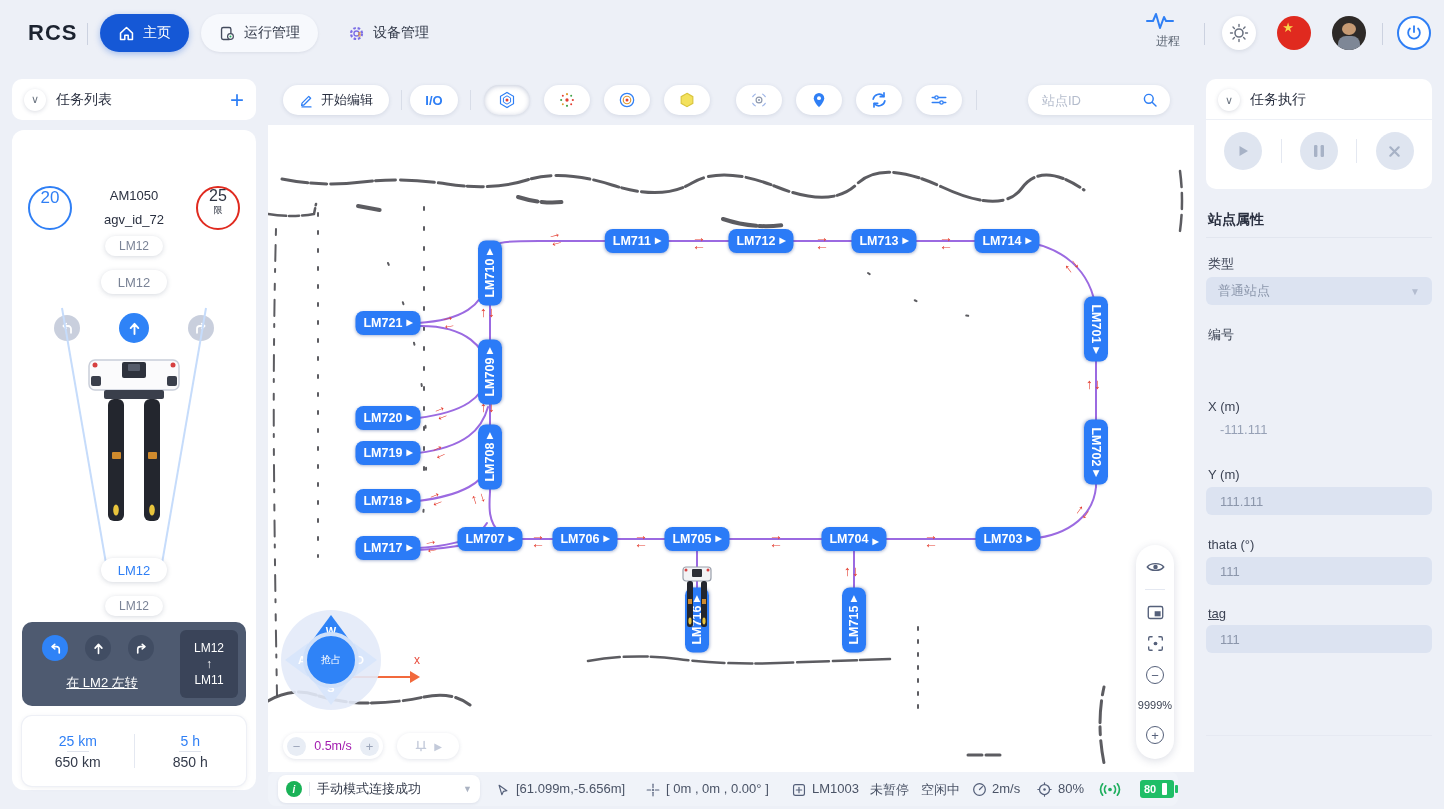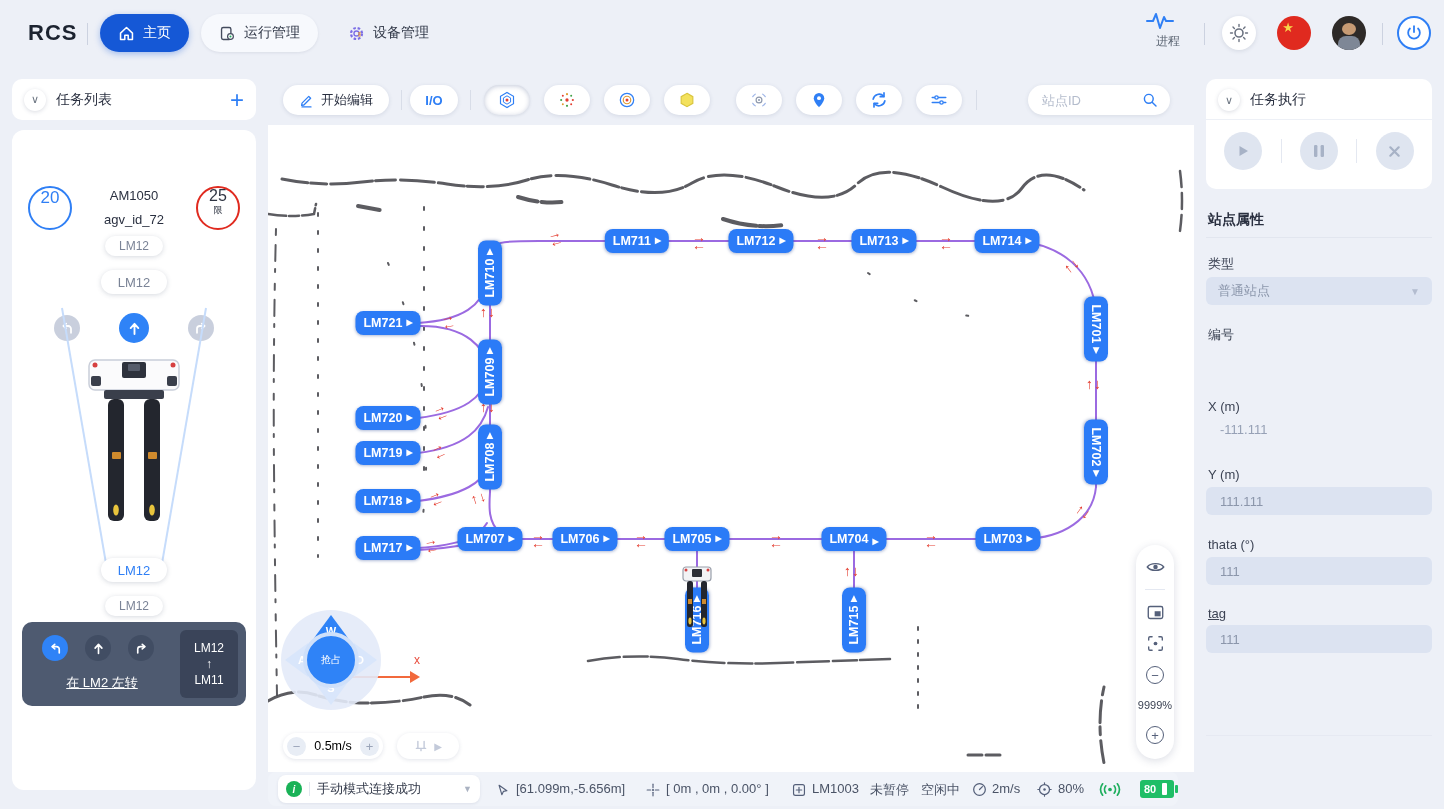--- a/index.html
+++ b/index.html
@@ -111,21 +111,21 @@
              color:#fff;font-size:10px;cursor:pointer;}
   .axis{position:absolute;left:77px;top:609px;width:66px;height:2px;background:#f2693c;z-index:4;}
   .axis:after{content:"";position:absolute;right:-9px;top:-5px;border-left:10px solid #f2693c;
               border-top:6px solid transparent;border-bottom:6px solid transparent;}
   .axis-lbl{position:absolute;left:146px;top:586px;color:#e84c3d;font-size:12px;z-index:4;}
   .speedpill{position:absolute;left:15px;top:666px;width:100px;height:26px;border-radius:13px;background:#fff;
              box-shadow:0 1px 4px rgba(60,70,110,.14);display:flex;align-items:center;justify-content:space-between;
              padding:0 4px;box-sizing:border-box;z-index:5;}
   .sp-circ{width:19px;height:19px;border-radius:50%;background:#e8edf5;color:#9aa4b8;font-size:13px;
            display:flex;align-items:center;justify-content:center;cursor:pointer;}
-  .sp-val{font-size:12.5px;color:#000000;}
+  .sp-val{font-size:12.5px;color:#a21caf;}
   .forkpill{position:absolute;left:129px;top:666px;width:62px;height:26px;border-radius:13px;background:#fff;
             box-shadow:0 1px 4px rgba(60,70,110,.14);display:flex;align-items:center;justify-content:center;gap:6px;
             color:#c3cada;z-index:5;cursor:pointer;}
   
   .statusbar{position:absolute;left:268px;top:772px;width:926px;height:37px;font-size:13px;color:#4a5366;}
   .sb-bg{position:absolute;left:0;top:0;width:910px;height:34px;background:#f0f3f9;border-radius:8px;}
   .sb-pill{position:absolute;left:10px;top:3px;width:202px;height:28px;background:#fff;border-radius:8px;
            box-shadow:0 1px 3px rgba(60,70,110,.1);display:flex;align-items:center;padding:0 8px;box-sizing:border-box;gap:7px;}
   .sb-info{width:16px;height:16px;border-radius:50%;background:#19b257;color:#fff;font-size:10px;font-weight:700;
            display:flex;align-items:center;justify-content:center;font-style:italic;}
@@ -326,20 +326,33 @@
           </svg>
       </div>
       <div class="dc-route">
         <span>LM12</span>
         <span>↑</span>
         <span>LM11</span>
       </div>
       <div class="dc-instr">在 LM2 左转</div>
     </div>
 
+    <div class="statscard">
+      <div class="statcell">
+        <span class="statval">25 km</span>
+        <span class="statbar"></span>
+        <span class="stattot">650 km</span>
+      </div>
+      <div class="statdiv"></div>
+      <div class="statcell">
+        <span class="statval">5 h</span>
+        <span class="statbar"></span>
+        <span class="stattot">850 h</span>
+      </div>
+    </div>
   </div>
 
   <div class="mapvp">
     <div class="canvas"></div>
     <svg class="mapsvg" viewBox="0 0 926 742">
         <path d="M 14 112 q 40 8 80 3 t 85 2 t 80 -4 t 85 5 t 80 -2 t 85 4 t 80 -3 t 85 3 t 80 1 t 62 2" fill="none" stroke="#3f4045" stroke-width="3" stroke-dasharray="26 3 16 4 42 3 20 5 34 4" stroke-linecap="round" opacity="0.85"></path>
         <path d="M 0 147 q 25 4 46 0 l 2 -10" fill="none" stroke="#3f4045" stroke-width="2.5" stroke-dasharray="18 3 10 3" stroke-linecap="round" opacity="0.85"></path>
         <path d="M 8 162 q -3 118 -2 238 q 1 118 3 228" fill="none" stroke="#3f4045" stroke-width="2" stroke-dasharray="6 10 16 8 3 12" stroke-linecap="round" opacity="0.85"></path>
         <path d="M 50 146 V 490" fill="none" stroke="#3f4045" stroke-width="2" stroke-dasharray="3 15" stroke-linecap="round" opacity="0.85"></path>
         <path d="M 156 140 V 420" fill="none" stroke="#3f4045" stroke-width="2" stroke-dasharray="3 17" stroke-linecap="round" opacity="0.85"></path>

